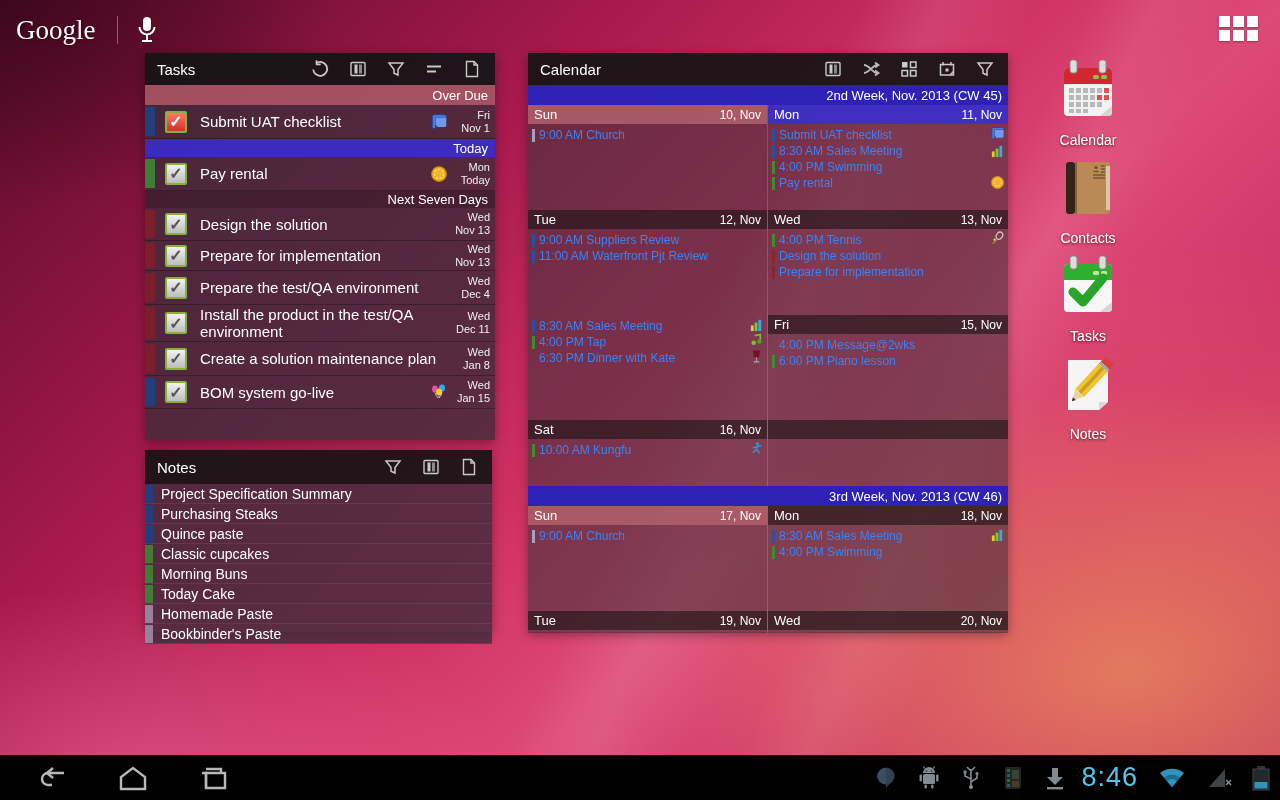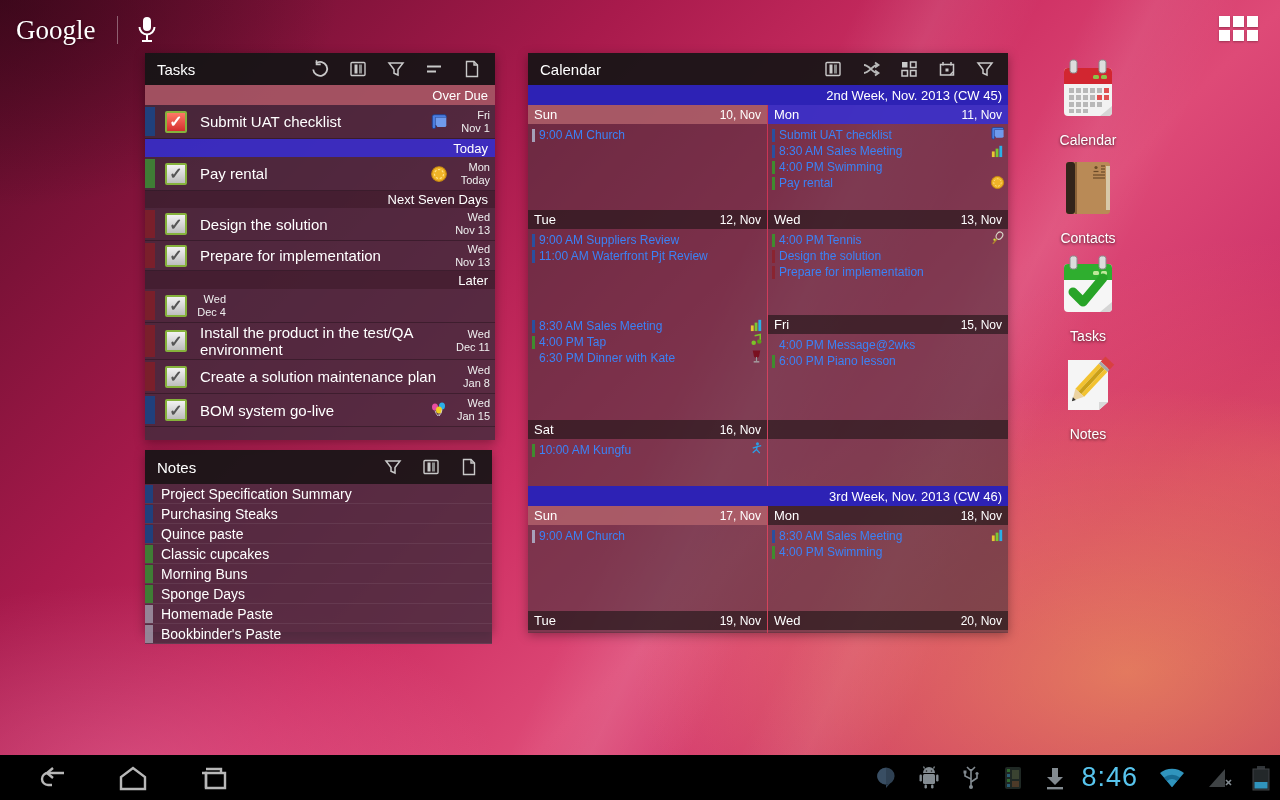--- a/index.html
+++ b/index.html
@@ -199,27 +199,25 @@
   <div class="trow" style="height:30px">
     <span class="tbar bar-red"></span>
     <span class="tcheck">✓</span>
     <span class="ttitle">Prepare for implementation</span>
     <span class="tdate">
         <span>Wed</span>
         <span>Nov 13</span>
       </span>
   </div>
 
-  <div class="band band-dark" style="height:18px">
-      <span>Later</span>
-    </div>
 
   <div class="trow" style="height:34px">
     <span class="tbar bar-red"></span>
     <span class="tcheck">✓</span>
+    <span class="ttitle">Prepare the test/QA environment</span>
     <span class="tdate">
         <span>Wed</span>
         <span>Dec 4</span>
       </span>
   </div>
 
   <div class="trow" style="height:37px">
     <span class="tbar bar-red"></span>
     <span class="tcheck">✓</span>
     <span class="ttitle">Install the product in the test/QA environment</span>
@@ -298,21 +296,21 @@
   <div class="nrow">
       <span class="nbar bar-green"></span>
       <span class="ntitle">Classic cupcakes</span>
     </div>
   <div class="nrow">
       <span class="nbar bar-green"></span>
       <span class="ntitle">Morning Buns</span>
     </div>
   <div class="nrow">
       <span class="nbar bar-green"></span>
-      <span class="ntitle">Sponge Days</span>
+      <span class="ntitle">Today Cake</span>
     </div>
   <div class="nrow">
       <span class="nbar bar-gray"></span>
       <span class="ntitle">Homemade Paste</span>
     </div>
   <div class="nrow">
       <span class="nbar bar-gray"></span>
       <span class="ntitle">Bookbinder's Paste</span>
     </div>
 </div>

